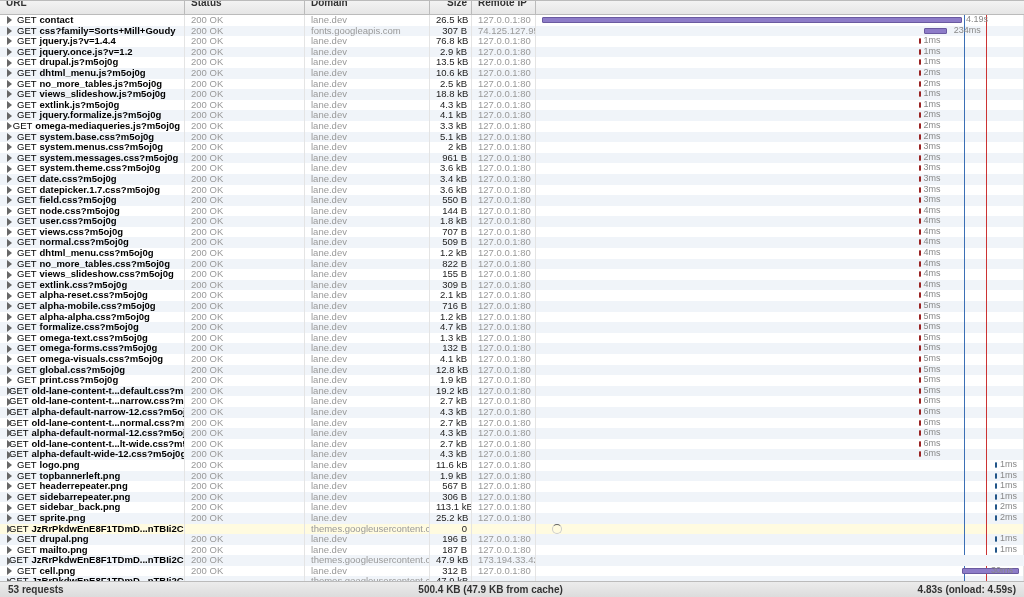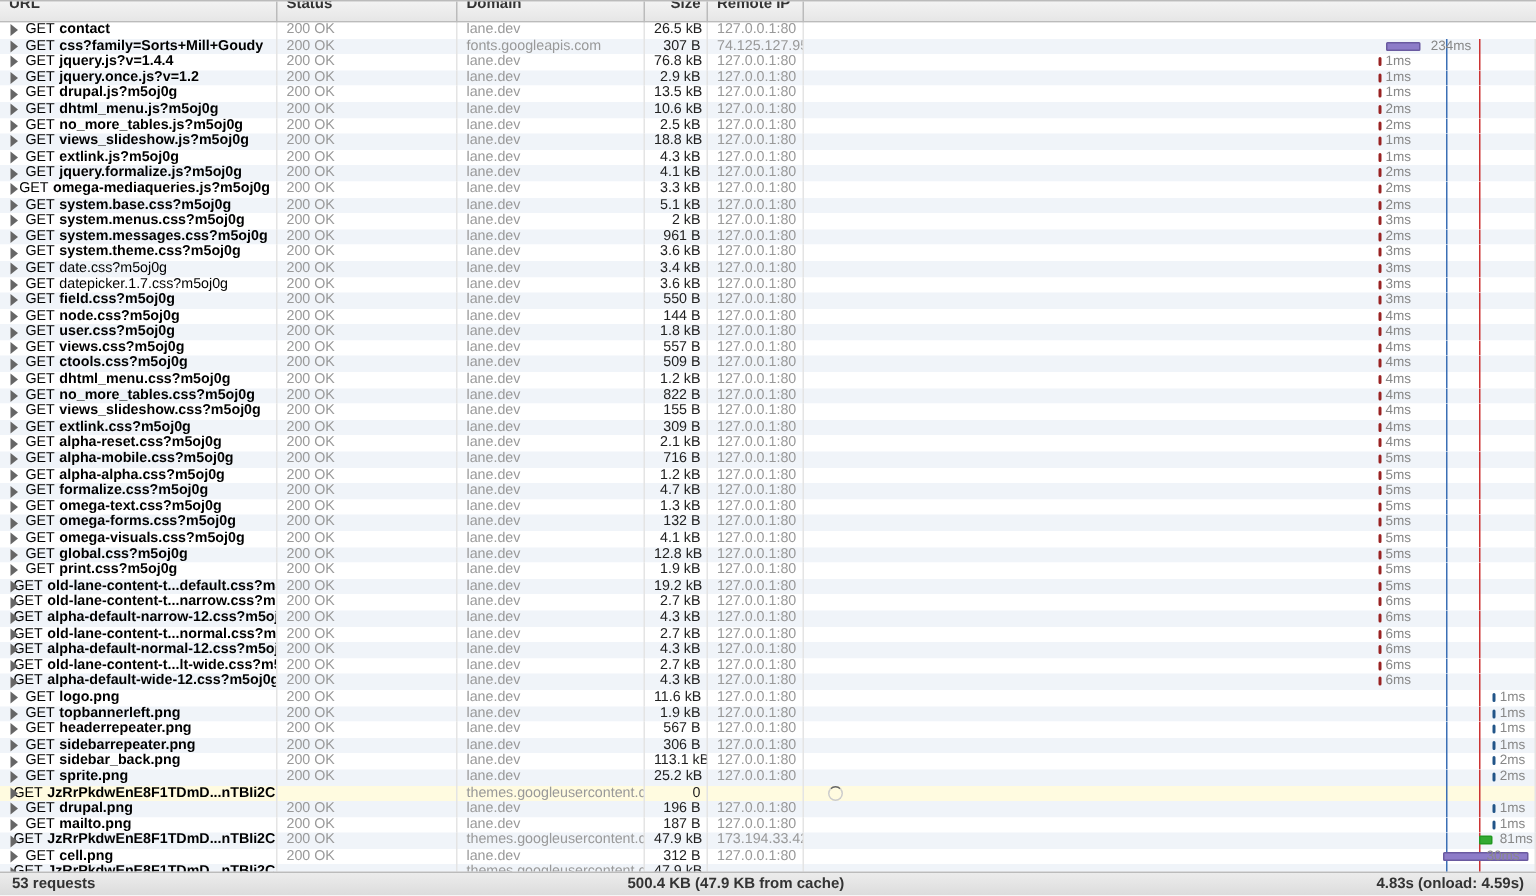--- a/index.html
+++ b/index.html
@@ -53,20 +53,28 @@
       <div class="row">
         <div class="cell col-url url-cell">
           <span class="twisty"></span>
           <span class="method">GET</span>
           <span style="font-weight:bold">contact</span>
         </div>
         <div class="cell col-status">200 OK</div>
         <div class="cell col-domain">lane.dev</div>
         <div class="cell col-size">26.5 kB</div>
         <div class="cell col-remote">127.0.0.1:80</div>
+        <div class="cell col-timeline timeline-body">
+          <div class="tl">
+            <div class="vline blue" style="left: 88.5%;"></div>
+            <div class="vline red" style="left: 93%;"></div>
+            <div class="bar purple" style="left: 0%; width: 88%;"></div>
+            <span class="lbl" style="right: 6.5%;">4.19s</span>
+          </div>
+        </div>
       </div>
       <div class="row">
         <div class="cell col-url url-cell">
           <span class="twisty"></span>
           <span class="method">GET</span>
           <span style="font-weight:bold">css?family=Sorts+Mill+Goudy</span>
         </div>
         <div class="cell col-status">200 OK</div>
         <div class="cell col-domain">fonts.googleapis.com</div>
         <div class="cell col-size">307 B</div>
@@ -324,40 +332,40 @@
             <div class="vline red" style="left: 93%;"></div>
             <div class="bar red" style="width: 1px; left: 79%; height: 6px;"></div>
             <span class="lbl" style="left: 80%;">3ms</span>
           </div>
         </div>
       </div>
       <div class="row">
         <div class="cell col-url url-cell">
           <span class="twisty"></span>
           <span class="method">GET</span>
-          <span style="font-weight:normal">date.css?m5oj0g</span>
+          <span style="font-weight:bold">date.css?m5oj0g</span>
         </div>
         <div class="cell col-status">200 OK</div>
         <div class="cell col-domain">lane.dev</div>
         <div class="cell col-size">3.4 kB</div>
         <div class="cell col-remote">127.0.0.1:80</div>
         <div class="cell col-timeline timeline-body">
           <div class="tl">
             <div class="vline blue" style="left: 88.5%;"></div>
             <div class="vline red" style="left: 93%;"></div>
             <div class="bar red" style="width: 1px; left: 79%; height: 6px;"></div>
             <span class="lbl" style="left: 80%;">3ms</span>
           </div>
         </div>
       </div>
       <div class="row">
         <div class="cell col-url url-cell">
           <span class="twisty"></span>
           <span class="method">GET</span>
-          <span style="font-weight:normal">datepicker.1.7.css?m5oj0g</span>
+          <span style="font-weight:bold">datepicker.1.7.css?m5oj0g</span>
         </div>
         <div class="cell col-status">200 OK</div>
         <div class="cell col-domain">lane.dev</div>
         <div class="cell col-size">3.6 kB</div>
         <div class="cell col-remote">127.0.0.1:80</div>
         <div class="cell col-timeline timeline-body">
           <div class="tl">
             <div class="vline blue" style="left: 88.5%;"></div>
             <div class="vline red" style="left: 93%;"></div>
             <div class="bar red" style="width: 1px; left: 79%; height: 6px;"></div>
@@ -423,36 +431,36 @@
         </div>
       </div>
       <div class="row">
         <div class="cell col-url url-cell">
           <span class="twisty"></span>
           <span class="method">GET</span>
           <span style="font-weight:bold">views.css?m5oj0g</span>
         </div>
         <div class="cell col-status">200 OK</div>
         <div class="cell col-domain">lane.dev</div>
-        <div class="cell col-size">557 B</div>
+        <div class="cell col-size">707 B</div>
         <div class="cell col-remote">127.0.0.1:80</div>
         <div class="cell col-timeline timeline-body">
           <div class="tl">
             <div class="vline blue" style="left: 88.5%;"></div>
             <div class="vline red" style="left: 93%;"></div>
             <div class="bar red" style="width: 1px; left: 79%; height: 6px;"></div>
             <span class="lbl" style="left: 80%;">4ms</span>
           </div>
         </div>
       </div>
       <div class="row">
         <div class="cell col-url url-cell">
           <span class="twisty"></span>
           <span class="method">GET</span>
-          <span style="font-weight:bold">ctools.css?m5oj0g</span>
+          <span style="font-weight:bold">normal.css?m5oj0g</span>
         </div>
         <div class="cell col-status">200 OK</div>
         <div class="cell col-domain">lane.dev</div>
         <div class="cell col-size">509 B</div>
         <div class="cell col-remote">127.0.0.1:80</div>
         <div class="cell col-timeline timeline-body">
           <div class="tl">
             <div class="vline blue" style="left: 88.5%;"></div>
             <div class="vline red" style="left: 93%;"></div>
             <div class="bar red" style="width: 1px; left: 79%; height: 6px;"></div>
@@ -1013,28 +1021,20 @@
       <div class="row">
         <div class="cell col-url url-cell">
           <span class="twisty"></span>
           <span class="method">GET</span>
           <span style="font-weight:bold">JzRrPkdwEnE8F1TDmD...nTBIi2CPCdpvk.</span>
         </div>
         <div class="cell col-status">200 OK</div>
         <div class="cell col-domain">themes.googleusercontent.com</div>
         <div class="cell col-size">47.9 kB</div>
         <div class="cell col-remote">173.194.33.42:443</div>
-        <div class="cell col-timeline timeline-body">
-          <div class="tl">
-            <div class="vline blue" style="left: 88.5%;"></div>
-            <div class="vline red" style="left: 93%;"></div>
-            <div class="bar green" style="left: 93%; width: 2%;"></div>
-            <span class="lbl" style="left: 96%;">81ms</span>
-          </div>
-        </div>
       </div>
       <div class="row">
         <div class="cell col-url url-cell">
           <span class="twisty"></span>
           <span class="method">GET</span>
           <span style="font-weight:bold">cell.png</span>
         </div>
         <div class="cell col-status">200 OK</div>
         <div class="cell col-domain">lane.dev</div>
         <div class="cell col-size">312 B</div>

